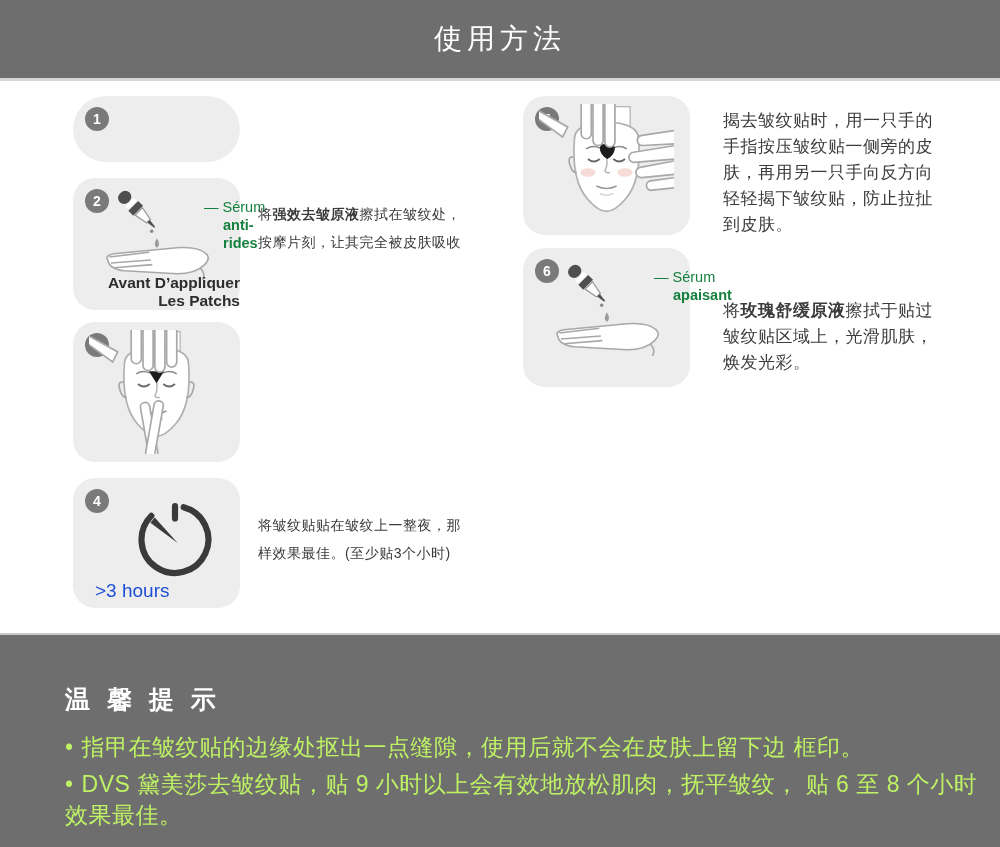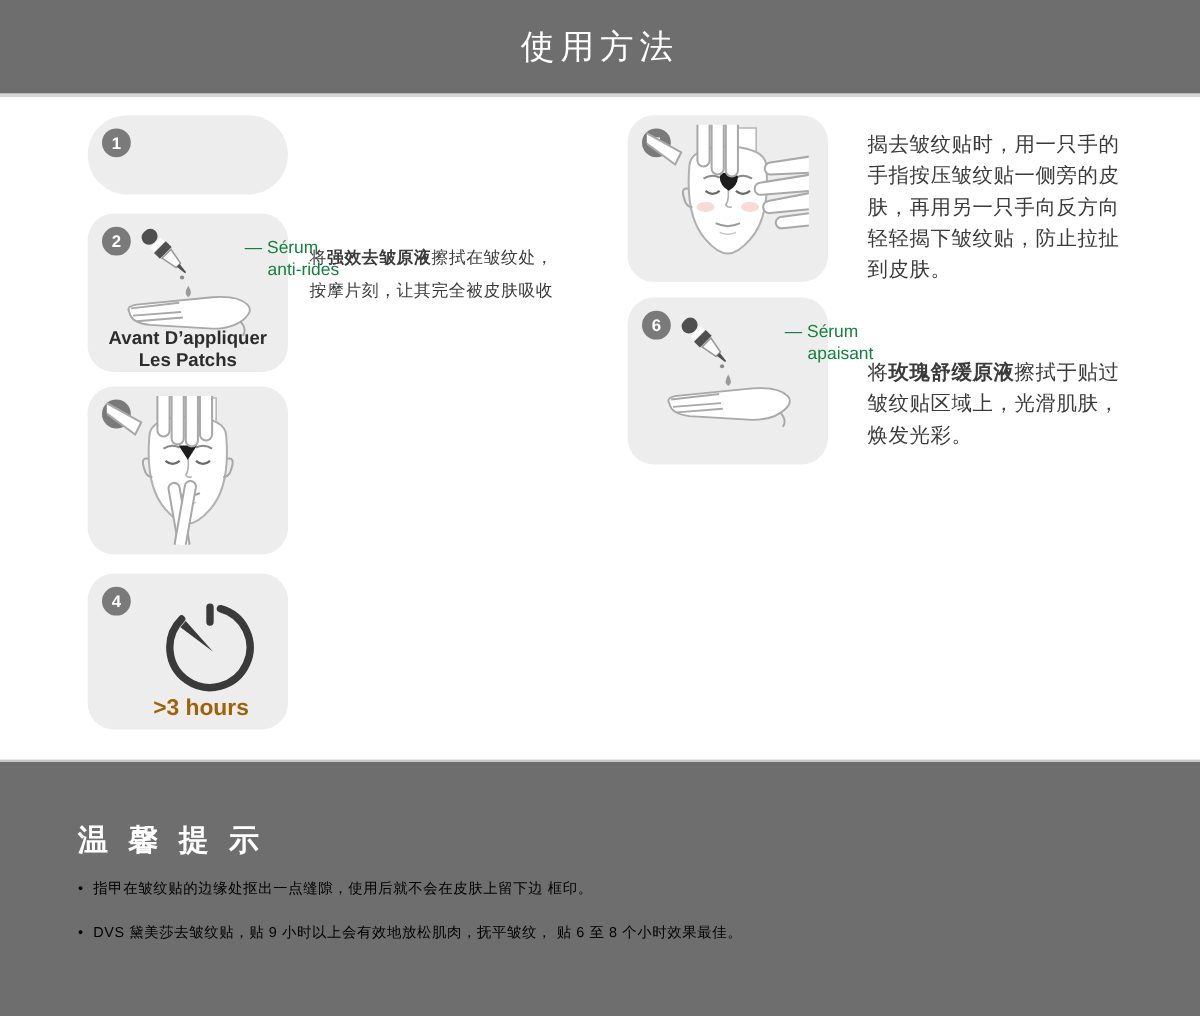--- a/index.html
+++ b/index.html
@@ -42,39 +42,39 @@
   .box2 { left: 73px; top: 97px;  width: 167px; height: 132px; }
   .box3 { left: 73px; top: 241px; width: 167px; height: 140px; }
   .box4 { left: 73px; top: 397px; width: 167px; height: 130px; }
   .box5 { left: 523px; top: 15px;  width: 167px; height: 139px; }
   .box6 { left: 523px; top: 167px; width: 167px; height: 139px; }
 
   .serum-label {
     position: absolute; left: 84px; top: 20px; width: 82px;
     font-size: 14.5px; color: #15803d; line-height: 18px; margin-left: 47px;
   }
-  .serum-label .l2 { padding-left: 19px; display: block; }
+  .serum-label .l2 { padding-left: 19px; display: block; font-weight: bold; }
 
   .box-caption {
-    position: absolute; left: 0; width: 167px; text-align: center;
+    position: absolute; left: 0; width: 167px; text-align: right;
     font-size: 15.5px; font-weight: bold; color: #2d2d2d; line-height: 18px;
   }
   .box2 .box-caption { top: 96px; }
   .box6 .box-caption { top: 101px; }
 
   .svg-dropper { position: absolute; left: 24px; top: 10px; }
   .box6 .svg-dropper { top: 14px; }
   .svg-hand { position: absolute; left: 24px; top: 62px; }
   .box6 .svg-hand { top: 68px; }
   .svg-face { position: absolute; left: 16px; top: 8px; }
   .svg-clock { position: absolute; left: 56px; top: 14px; }
 
   .clock-label {
-    position: absolute; left: 22px; top: 102px; width: 145px; text-align: center;
-    font-size: 19px; font-weight: bold; color: #a16207;
+    position: absolute; left: 22px; top: 102px; width: 145px; 
+    font-size: 19px; font-weight: normal; color: #1d4ed8;
   }
 
   .step-text {
     position: absolute; color: #3b3b3b; letter-spacing: 0.5px;
   }
   .step-text b { font-weight: bold; }
   .t-left  { left: 258px; width: 213px; font-size: 14px; line-height: 28px; }
   .t-right { left: 723px; width: 217px; font-size: 17px; line-height: 26px; }
   .t2 { top: 119px; }
   .t3 { top: 258px; }
@@ -87,21 +87,21 @@
     position: absolute; left: 0; top: 633px; width: 1000px; height: 2px; background: #c9c9c9;
   }
   .footer {
     position: absolute; left: 0; top: 635px; width: 1000px; height: 212px;
     background: #6e6e6e; color: #e9e9e9; padding-left: 24px;
   }
   .footer-heading {
     position: absolute; left: 65px; top: 48px;
     color: #ffffff; font-size: 25px; font-weight: bold; letter-spacing: 5px;
   }
-  .tip { position: absolute; left: 65px; font-size: 12px; letter-spacing: 0.5px; color: #000000; }
+  .tip { position: absolute; left: 65px; font-size: 23px; letter-spacing: 0.5px; color: #bef264; }
   .tip .dot { margin-right: 8px; }
   .tip1 { top: 97px; }
   .tip2 { top: 134px; }
 
   svg .ln { stroke: #a8a8a8; stroke-width: 2; fill: none; }
   svg .fillw { fill: #ffffff; stroke: #a8a8a8; stroke-width: 2; }
 </style>
 </head>
 <body>
 
@@ -227,20 +227,23 @@
       <svg class="svg-hand" width="120" height="40" viewBox="0 0 140 52">
         <path class="fillw" d="M6,26 Q2,20 14,18 L96,10 Q124,8 134,18 Q140,24 132,32 Q120,44 96,44 L28,40 Q8,38 6,26 Z"></path>
         <path class="ln" stroke-width="1.4" d="M8,22 L60,16 M10,30 L62,26 M14,36 L64,32"></path>
         <path class="ln" d="M126,36 Q134,44 129,52"></path>
       </svg>
     </div>
 
     <div class="step-text t-left t2">
       <span>将</span><b>强效去皱原液</b><span>擦拭在皱纹处，按摩片刻，让其完全被皮肤吸收</span>
     </div>
+    <div class="step-text t-left t4">
+      <span>将皱纹贴贴在皱纹上一整夜，那样效果最佳。(至少贴3个小时)</span>
+    </div>
     <div class="step-text t-right t6">
       <span>将</span><b>玫瑰舒缓原液</b><span>擦拭于贴过皱纹贴区域上，光滑肌肤，焕发光彩。</span>
     </div>
     <div class="step-text t-right t5">
       <span>揭去皱纹贴时，用一只手的手指按压皱纹贴一侧旁的皮肤，再用另一只手向反方向轻轻揭下皱纹贴，防止拉扯到皮肤。</span>
     </div>
   </div>
 
   <div class="footer-rule"></div>
   <div class="footer">

